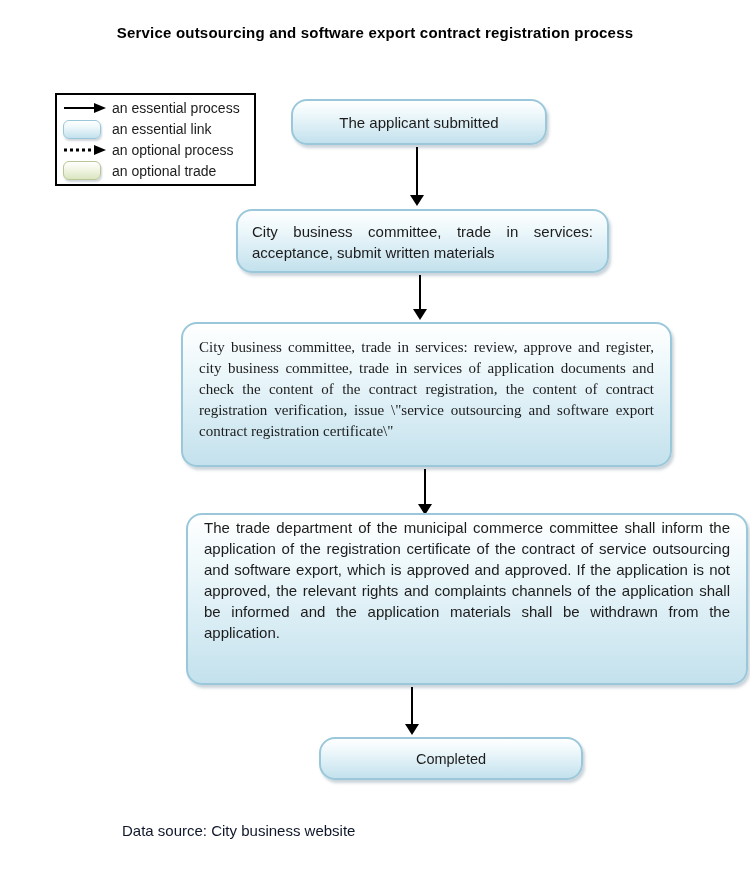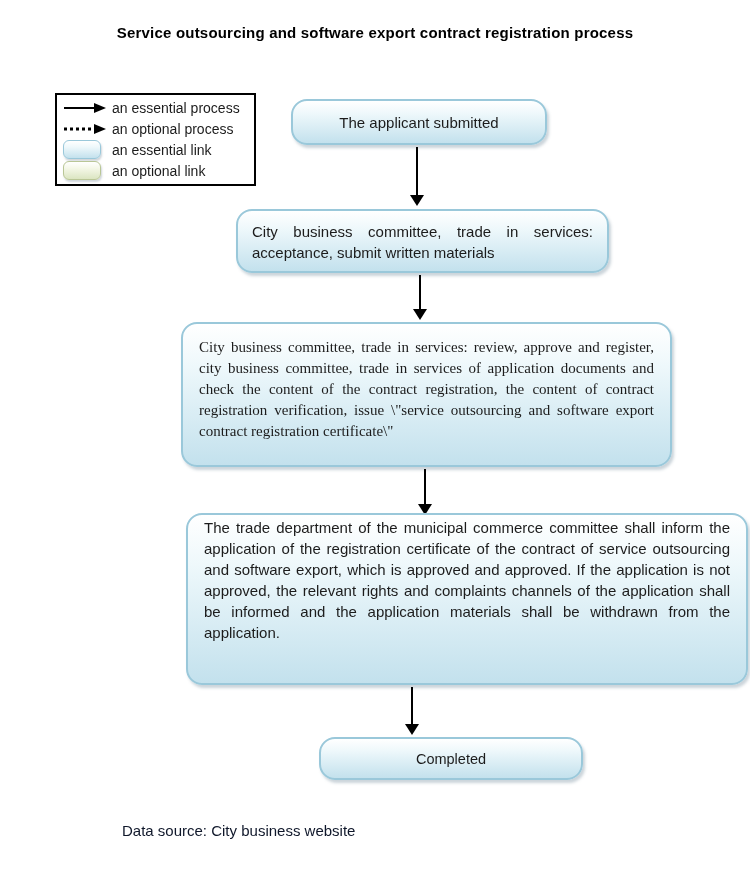--- a/index.html
+++ b/index.html
@@ -78,38 +78,38 @@
       <span class="legend-sym">
         <svg width="44" height="12" viewBox="0 0 44 12">
           <line x1="1" y1="6" x2="31" y2="6" stroke="#000000" stroke-width="2"></line>
           <polygon points="31,1 43,6 31,11" fill="#000000"></polygon>
         </svg>
       </span>
       <span class="legend-label">an essential process</span>
     </div>
     <div class="legend-row">
       <span class="legend-sym">
+        <span class="swatch blue"></span>
+      </span>
+      <span class="legend-label">an essential link</span>
+    </div>
+    <div class="legend-row">
+      <span class="legend-sym">
         <svg width="44" height="12" viewBox="0 0 44 12">
           <line x1="1" y1="6" x2="30" y2="6" stroke="#000000" stroke-width="3" stroke-dasharray="3 3"></line>
           <polygon points="31,1 43,6 31,11" fill="#000000"></polygon>
         </svg>
       </span>
       <span class="legend-label">an optional process</span>
     </div>
     <div class="legend-row">
       <span class="legend-sym">
-        <span class="swatch blue"></span>
-      </span>
-      <span class="legend-label">an essential link</span>
-    </div>
-    <div class="legend-row">
-      <span class="legend-sym">
         <span class="swatch green"></span>
       </span>
-      <span class="legend-label">an optional link</span>
+      <span class="legend-label">an optional trade</span>
     </div>
   </div>
 
   <div class="node center node-applicant">The applicant submitted</div>
 
   <div class="varrow arrow-1">
     <span class="shaft"></span>
       <span class="head"></span>
   </div>
 

